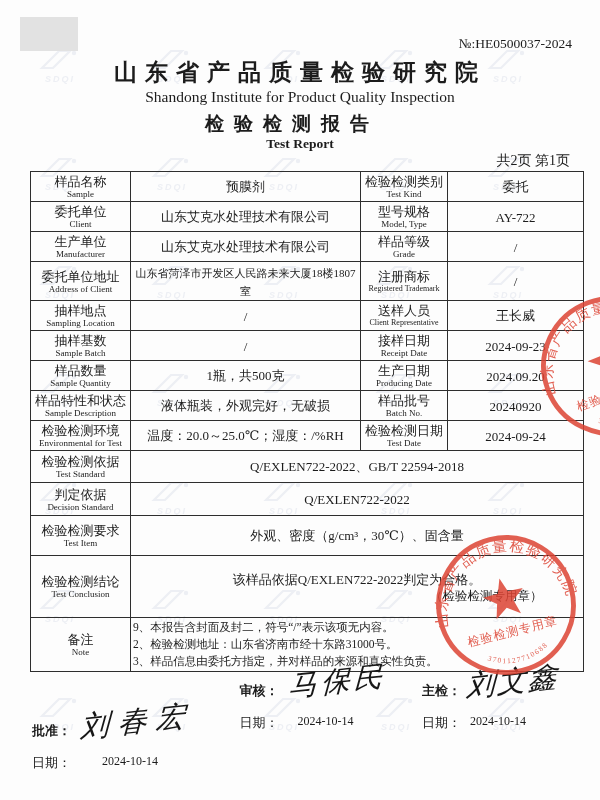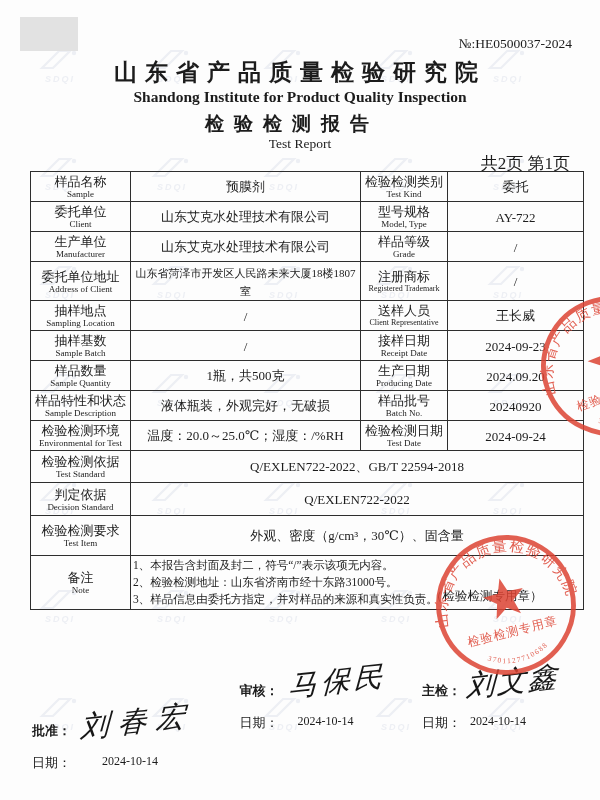--- a/index.html
+++ b/index.html
@@ -10,26 +10,26 @@
   .wm{position:absolute;width:60px;text-align:center;}
   .wmtxt{font-family:"Liberation Sans",sans-serif;font-size:9px;font-weight:bold;
          color:#edeff4;letter-spacing:2px;font-style:italic;margin-top:-2px;}
   
   .grey-block{position:absolute;left:20px;top:17px;width:58px;height:34px;background:#e2e2e2;z-index:1;}
   
   .report-no{position:absolute;top:36px;right:28px;font-size:13.5px;z-index:2;}
   .title-cn{position:absolute;top:57px;left:0;right:0;text-align:center;font-size:23px;
             font-weight:bold;letter-spacing:8px;z-index:2;}
   .title-en{position:absolute;top:88px;left:0;right:0;text-align:center;font-size:15.5px;
-            font-weight:bold;z-index:2;}
+            font-weight:normal;z-index:2;}
   .sub-cn{position:absolute;top:111px;left:0;right:16px;text-align:center;font-size:19px;
           font-weight:bold;letter-spacing:10px;z-index:2;}
   .sub-en{position:absolute;top:136px;left:0;right:0;text-align:center;font-size:13.5px;
-          font-weight:normal;z-index:2;}
-  .page-indicator{position:absolute;top:152px;right:30px;font-size:17px;z-index:2;margin-left:11px;}
+          font-weight:bold;z-index:2;}
+  .page-indicator{position:absolute;top:152px;right:30px;font-size:14px;z-index:2;margin-left:11px;}
   
   table.report{position:absolute;left:30px;top:171px;width:553px;border-collapse:collapse;
                table-layout:fixed;z-index:2;background:transparent;}
   table.report td{border:1px solid #2e2e2e;text-align:center;vertical-align:middle;
                   padding:1px 2px;overflow:hidden;}
   .lbl-cn{display:block;font-size:13px;line-height:15px;}
   .lbl-en{display:block;font-size:9px;line-height:10px;color:#222;}
   .val{font-size:13px;}
   .val-sm{font-size:11px;}
   td.left{text-align:left;padding-left:8px;margin-top:13px;}
@@ -342,27 +342,34 @@
           </td>
         <td class="left" colspan="3"><span class="val">Q/EXLEN722-2022</span></td>
       </tr>
       <tr style="height:40px">
         <td>
             <span class="lbl-cn">检验检测要求</span>
             <span class="lbl-en">Test Item</span>
           </td>
         <td class="left" colspan="3"><span class="val">外观、密度（g/cm³，30℃）、固含量</span></td>
       </tr>
+      <tr style="height:62px">
+        <td>
+            <span class="lbl-cn">检验检测结论</span>
+            <span class="lbl-en">Test Conclusion</span>
+          </td>
+        <td class="left" colspan="3" style="vertical-align:top;padding-top:14px"><span class="val">该样品依据Q/EXLEN722-2022判定为合格。</span></td>
+      </tr>
       <tr style="height:52px">
         <td>
             <span class="lbl-cn">备注</span>
             <span class="lbl-en">Note</span>
           </td>
         <td class="left" colspan="3">
-          <div class="note-line">1、本报告含封面及封二，符号“/”表示该项无内容。</div>
+          <div class="note-line">9、本报告含封面及封二，符号“/”表示该项无内容。</div>
           <div class="note-line">2、检验检测地址：山东省济南市经十东路31000号。</div>
           <div class="note-line">3、样品信息由委托方指定，并对样品的来源和真实性负责。</div>
         </td>
       </tr>
     </tbody>
   </table>
 
   <div class="stamp-note">（检验检测专用章）</div>
 
   <svg class="seal seal-main" width="166" height="166" viewBox="0 0 170 170">

